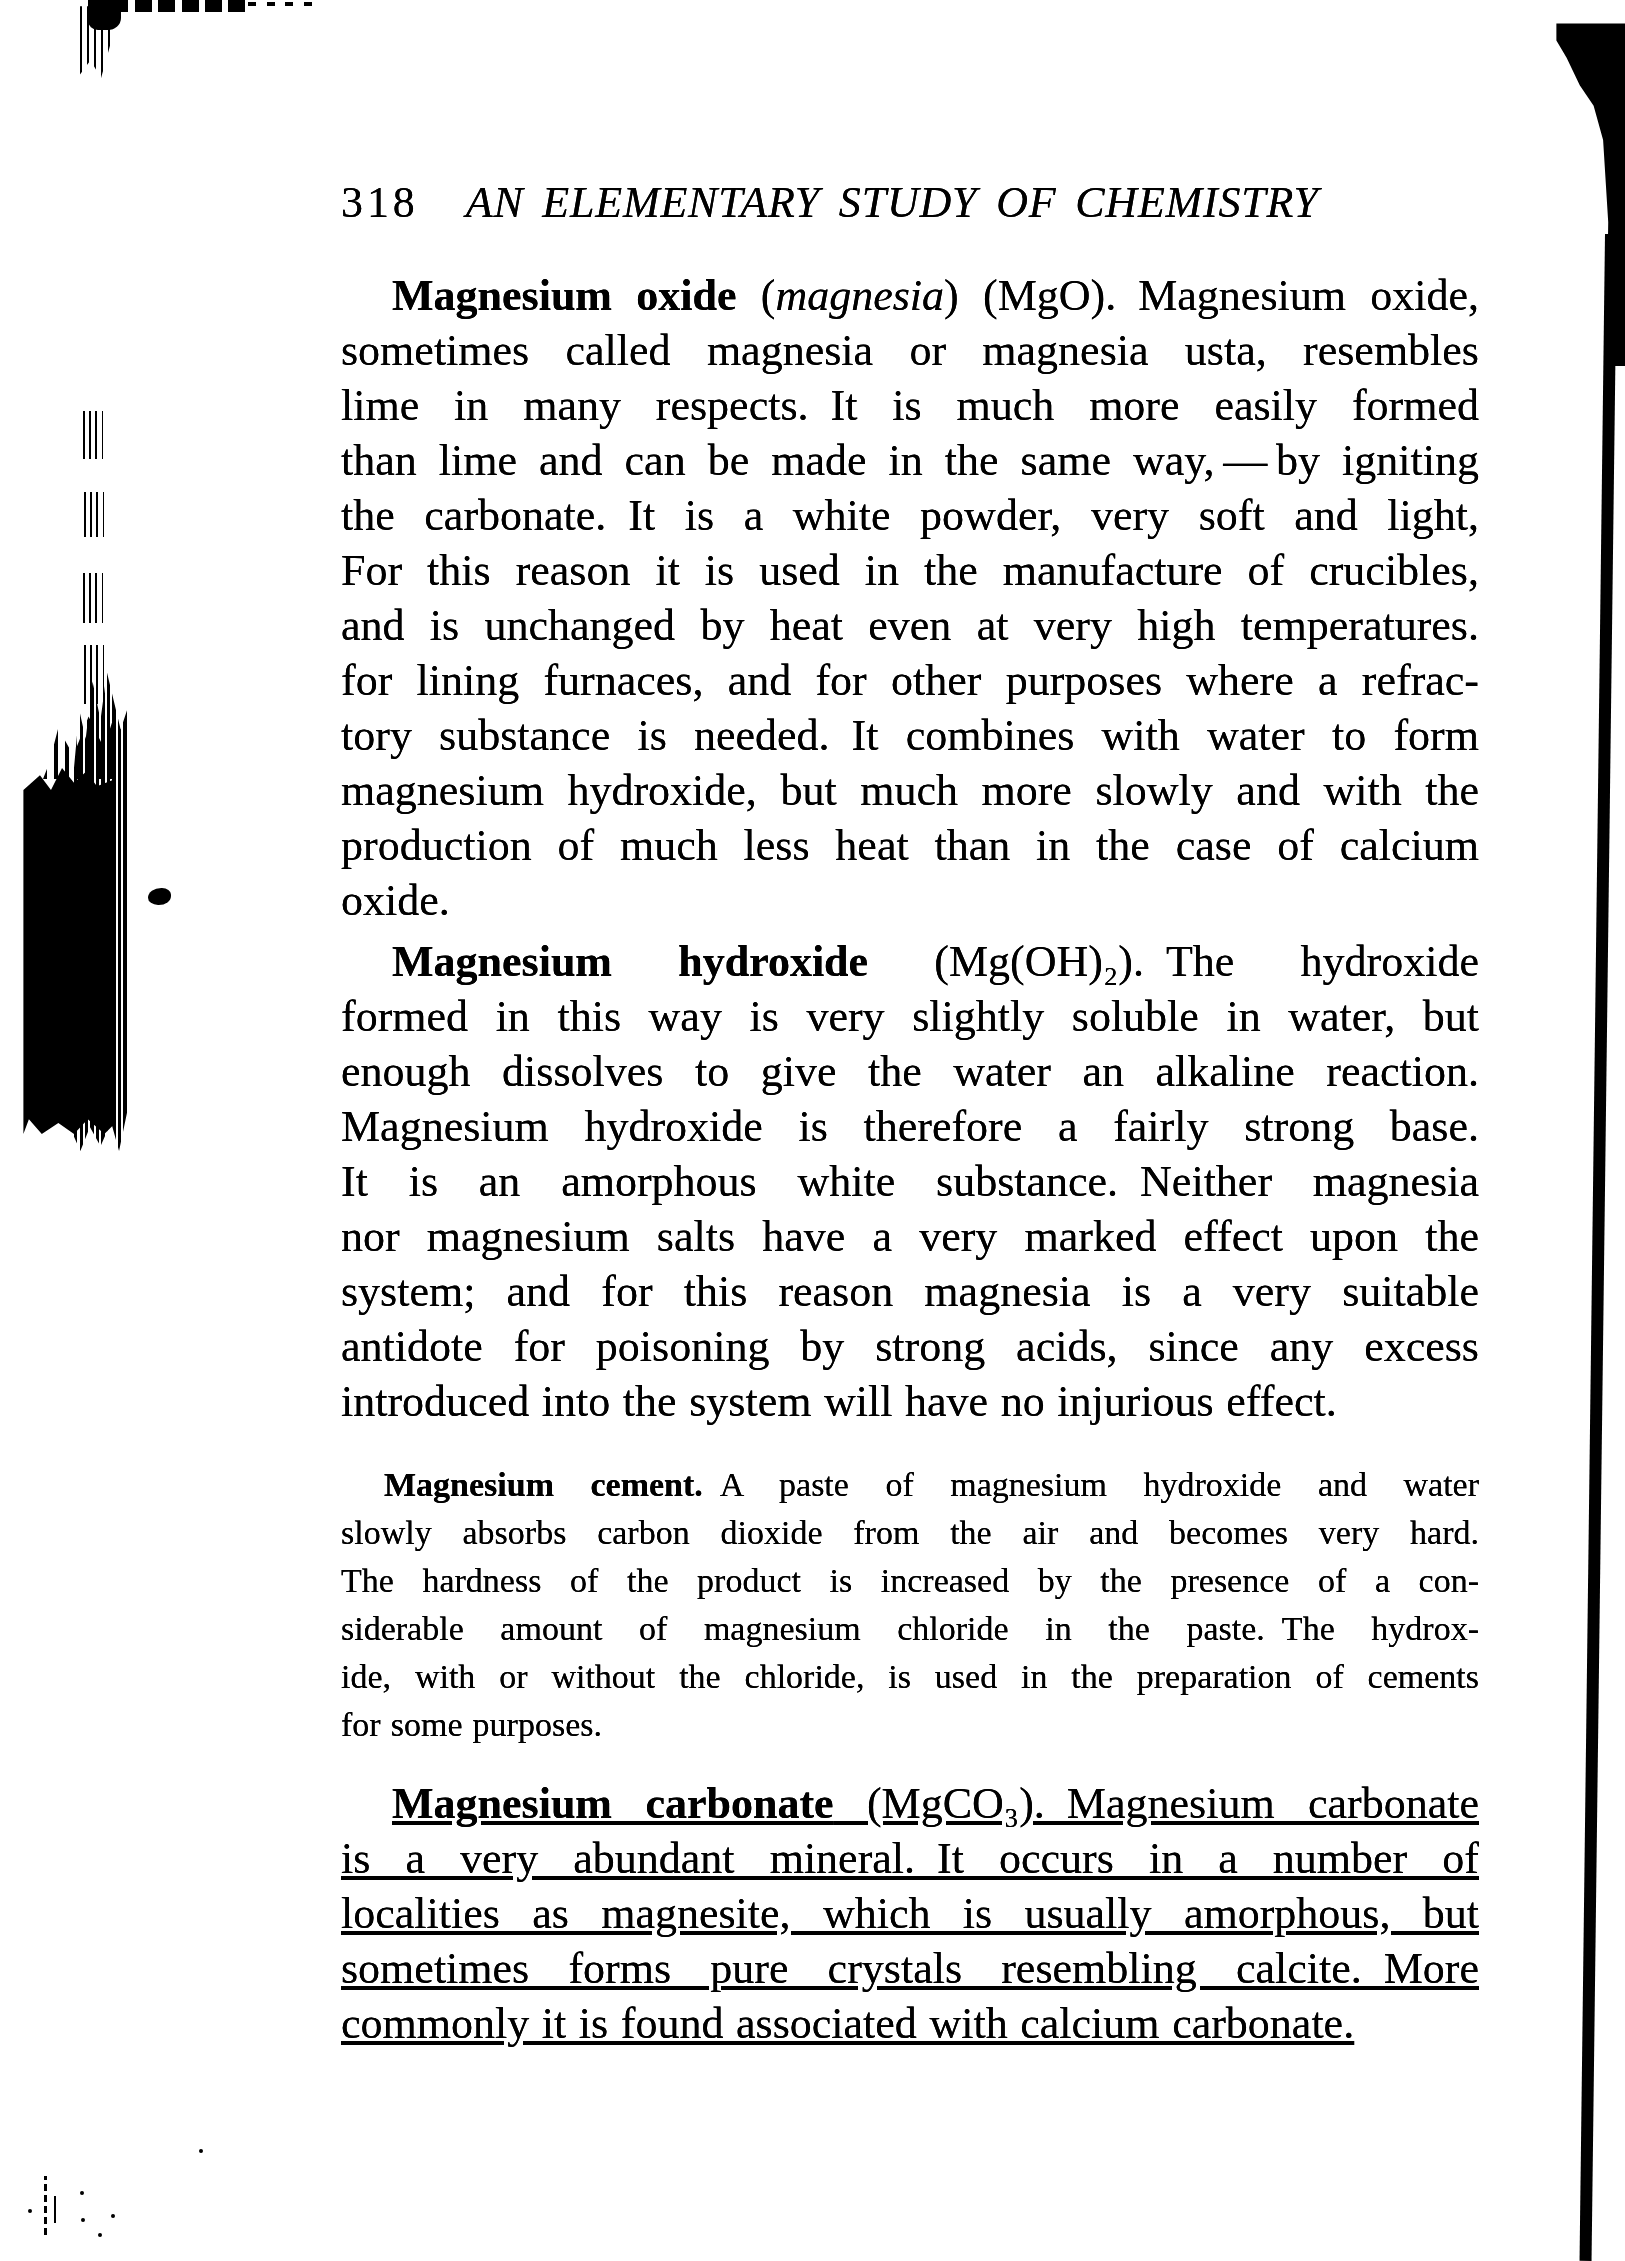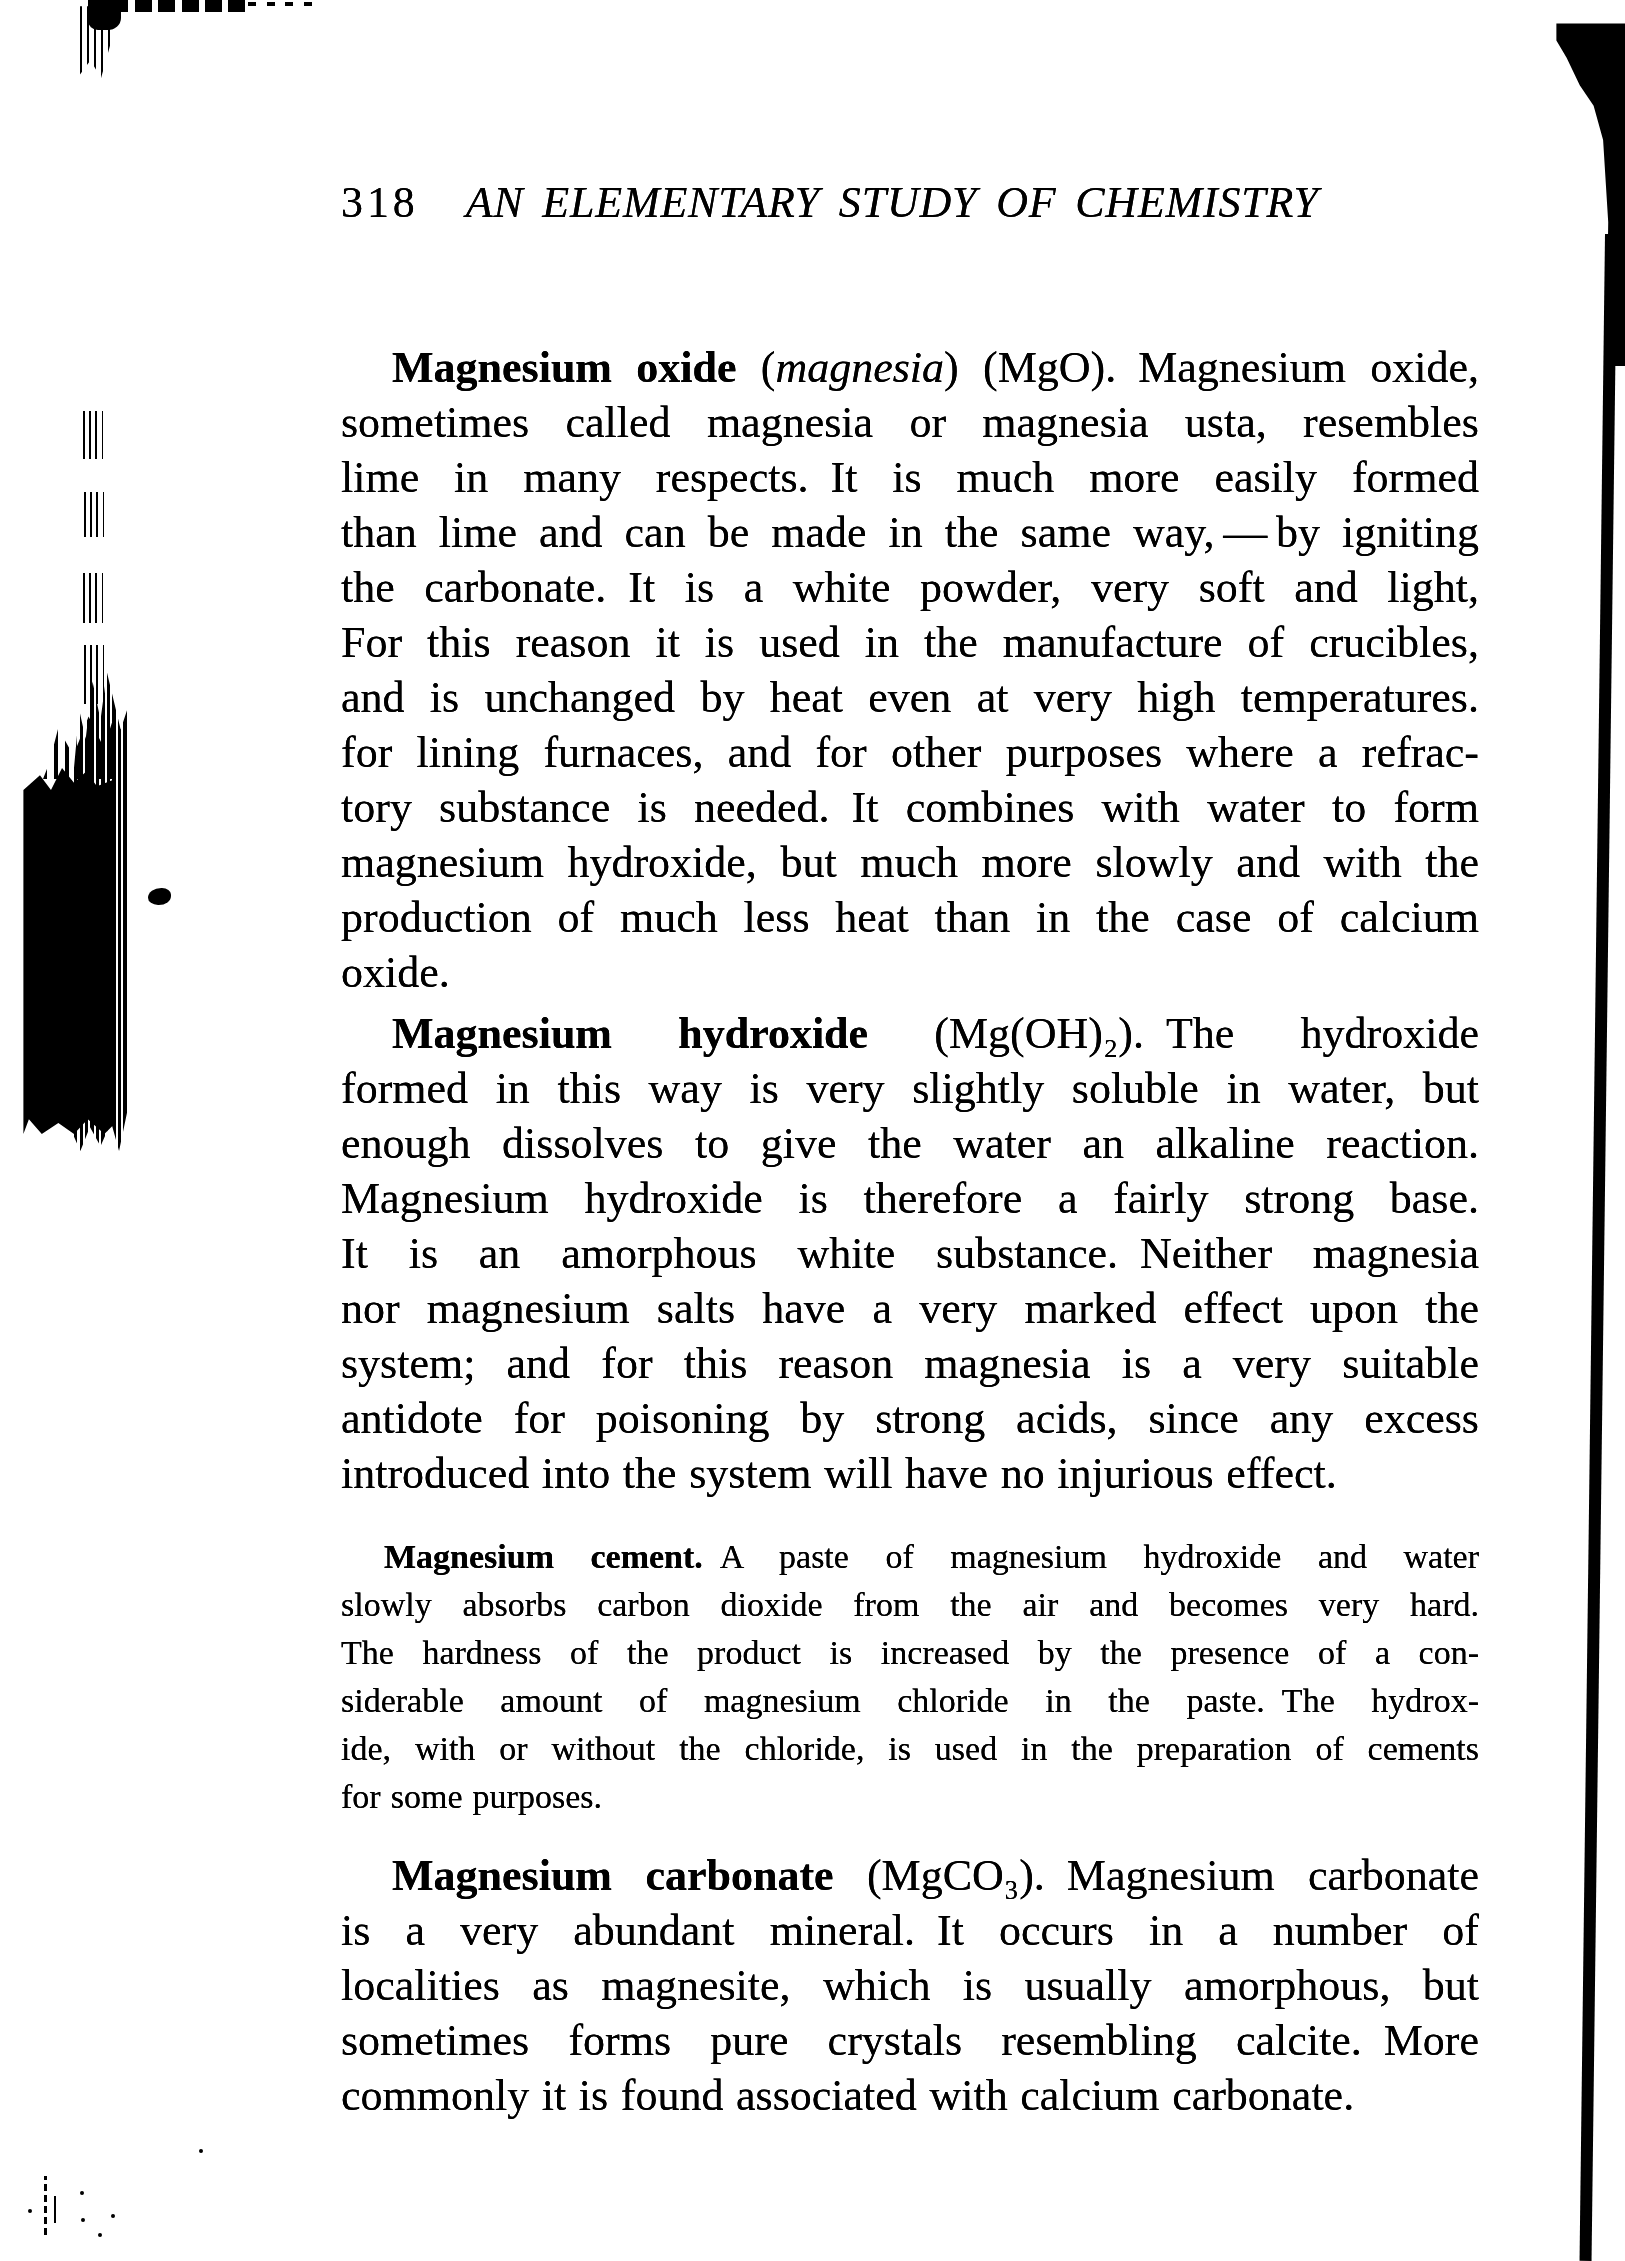--- a/index.html
+++ b/index.html
@@ -4,28 +4,28 @@
 <style>
   html,body { margin:0; padding:0; background:#888; }
   .page {
     position:relative; width:1625px; height:2261px;
     background:#ffffff; color:#000000; overflow:hidden;
     font-family:"Liberation Serif","DejaVu Serif",serif;
     text-shadow:0 0 0.4px #000;
   }
   
   .content { position:absolute; left:341px; top:175px; width:1138px; }
-  .header { display:flex; align-items:flex-start; font-size:44px; line-height:55px; white-space:nowrap; margin-bottom:110px; }
+  .header { display:flex; align-items:flex-start; font-size:44px; line-height:55px; white-space:nowrap; margin-bottom:38px; }
   .pagenum { letter-spacing:3.9px; }
   .title   { margin-left:47px; letter-spacing:0.8px; word-spacing:7px;font-style:italic; }
   .para    { font-size:44px; line-height:55px; word-spacing:1.6px; }
   .para.small { font-size:34px; line-height:48px;margin-top:32px; }
   .m-hydroxide { margin-top:6.2px; }
   .m-cement    { margin-top:20px; }
-  .m-carbonate { margin-top:26.5px; }
+  .m-carbonate { margin-top:26.5px;text-decoration:underline; }
   .tline { text-align:justify; text-align-last:justify; }
   .tline.last { text-align-last:left; }
   .tline.indent { padding-left:51px; }
   .para.small .tline.indent { padding-left:43px; }
   b { font-weight:bold; }
   i { font-style:italic; }
   
   .art { position:absolute; background:#000; }
   .art-corner-blob   { left:88px; top:0; width:33px; height:30px; border-radius:0 0 40% 30%; }
   .art-top-streak    { left:88px; top:0; width:160px; height:11.7px;

